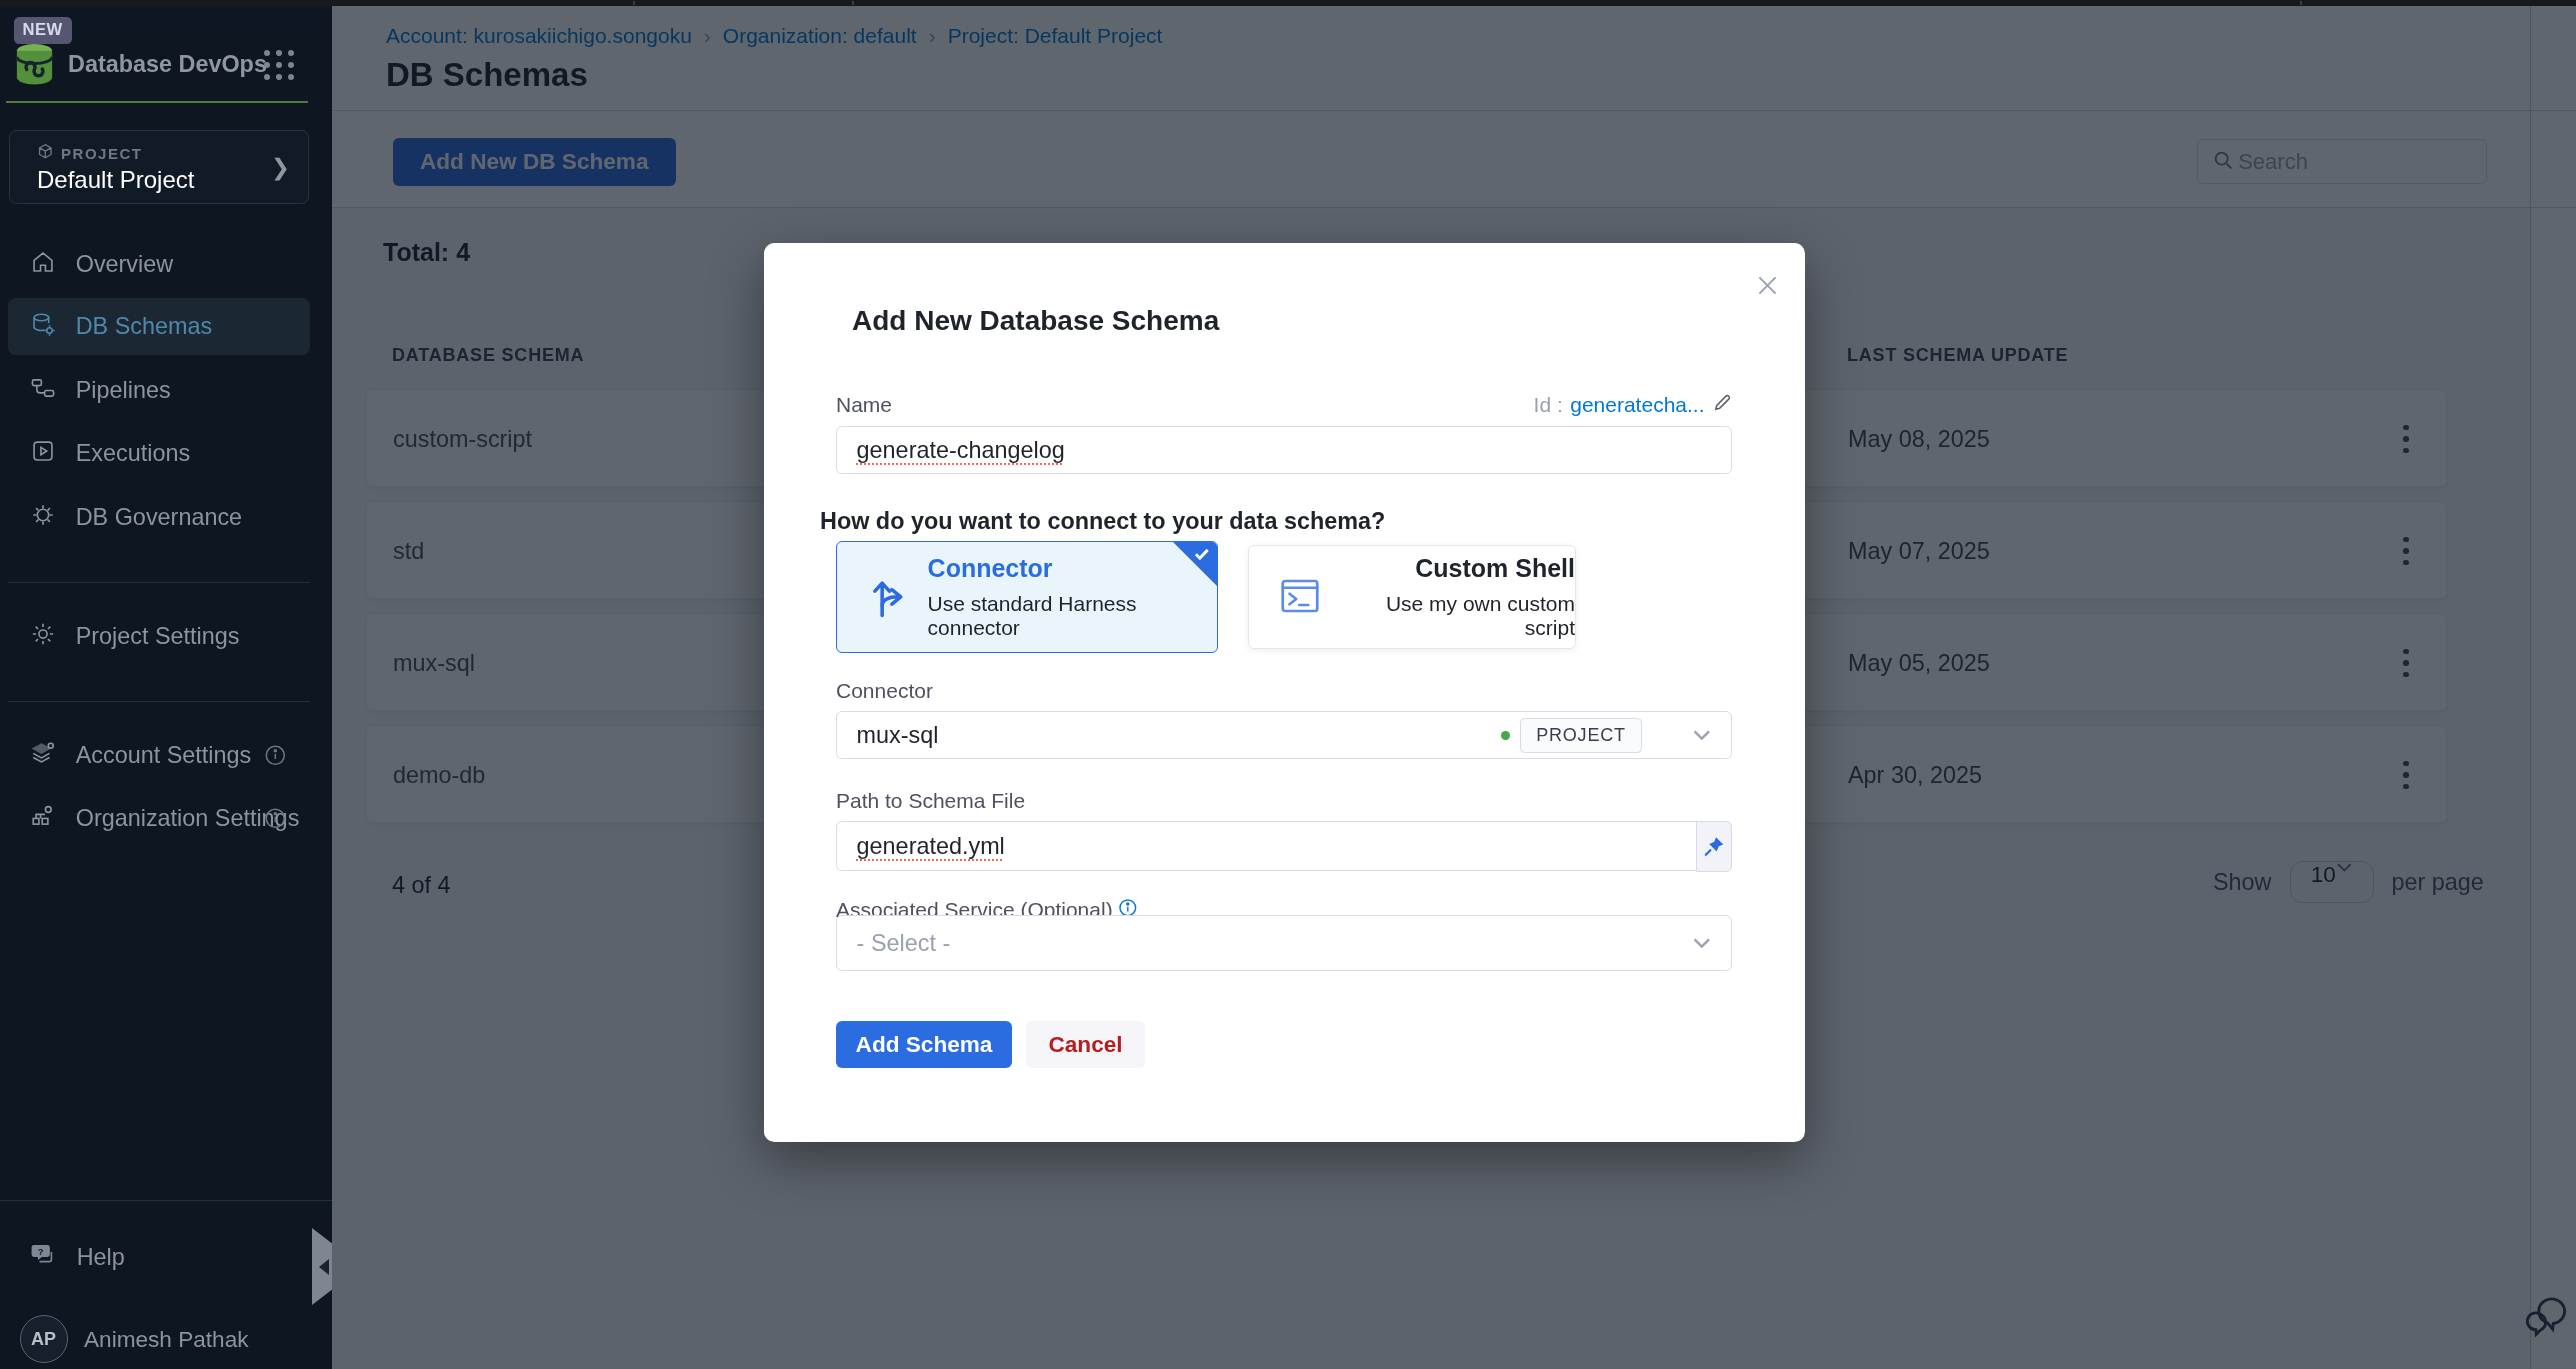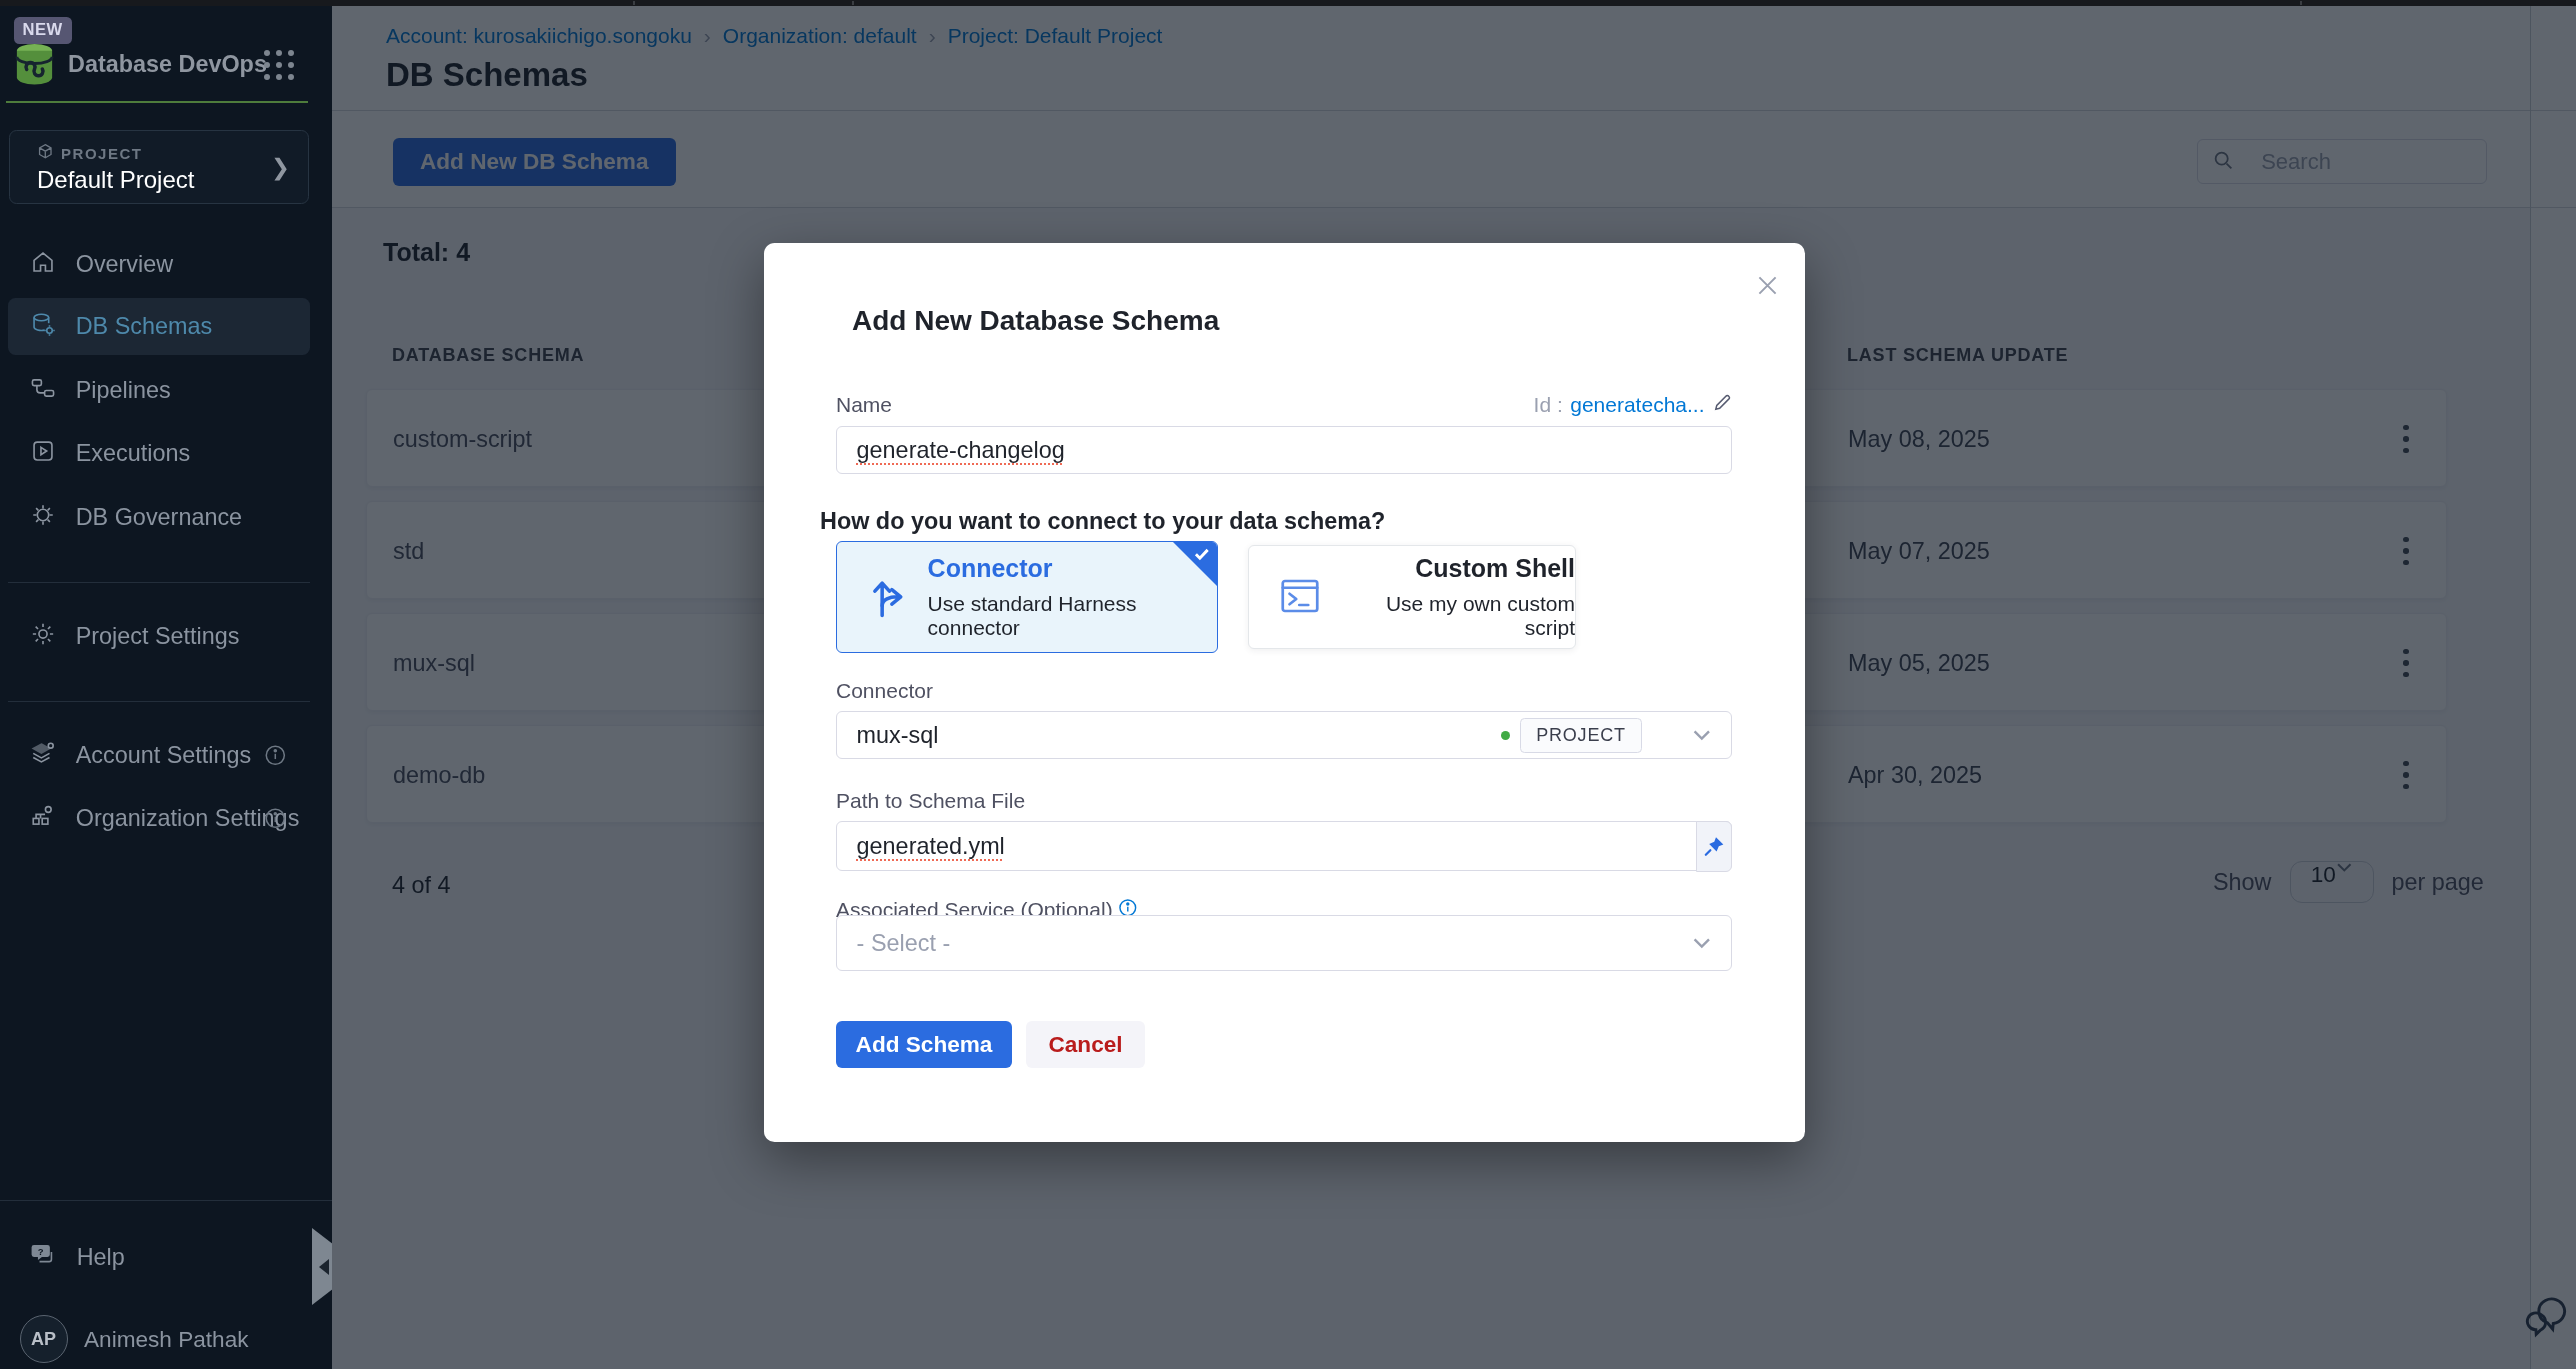--- a/index.html
+++ b/index.html
@@ -49,21 +49,21 @@
 
   
   .main{left:332px;top:6px;width:2244px;height:1363px;background:#fff;}
   .breadcrumb{left:54px;top:18px;font-size:21px;color:var(--link);display:flex;align-items:center;}
   .breadcrumb .sep{color:#9aa0b0;padding:0 12px;font-size:21px;}
   .page-title{left:54px;top:50px;font-size:33px;font-weight:bold;color:var(--ink);}
   .hdr-line{left:0;top:104px;width:2244px;height:0.8px;background:#d4d6dd;}
   .add-btn{left:61px;top:132px;height:48px;padding:0 27px;background:var(--primary);border-radius:6px;
     color:#fff;font-size:22.6px;font-weight:bold;display:flex;align-items:center;border:none;}
   .search-box{left:1865px;top:133px;width:290px;height:45px;border:0.8px solid var(--border);border-radius:6px;
-    display:flex;align-items:center;gap:27px;padding:0 13.6px;background:#fff;}
+    display:flex;align-items:center;gap:4px;padding:0 13.6px;background:#fff;}
   .search-box input{border:none;outline:none;font-size:22px;color:var(--ink);width:211px;background:transparent;}
   .search-box input::placeholder{color:var(--muted);}
   .tb-line{left:0;top:201px;width:2244px;height:0.8px;background:#d4d6dd;}
   .content-bg{left:0;top:202px;width:2198px;height:1161px;background:#f6f7fa;}
   .total{left:51px;top:232px;font-size:25px;font-weight:bold;color:var(--ink);}
   .col-hdr{font-size:18px;font-weight:bold;letter-spacing:0.8px;color:#3f444d;top:339px;}
   .row-card{left:34px;width:2081px;height:98px;background:#fff;border:0.8px solid #ededf2;border-radius:6px;
     box-shadow:0 1.5px 4.5px rgba(40,41,61,.06);}
   .row-card .rname{position:absolute;left:357px;top:36px;font-size:23.4px;color:#4a4f5e;}
   .row-card .rdate{position:absolute;left:1813px;top:36px;font-size:23.4px;color:#3f4554;}

